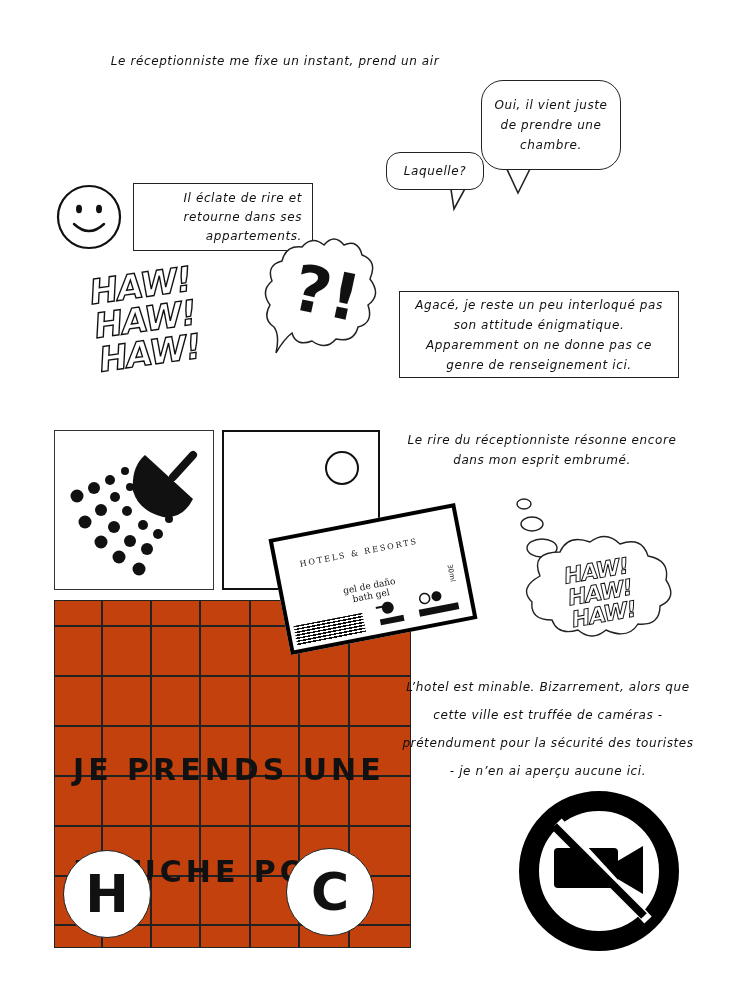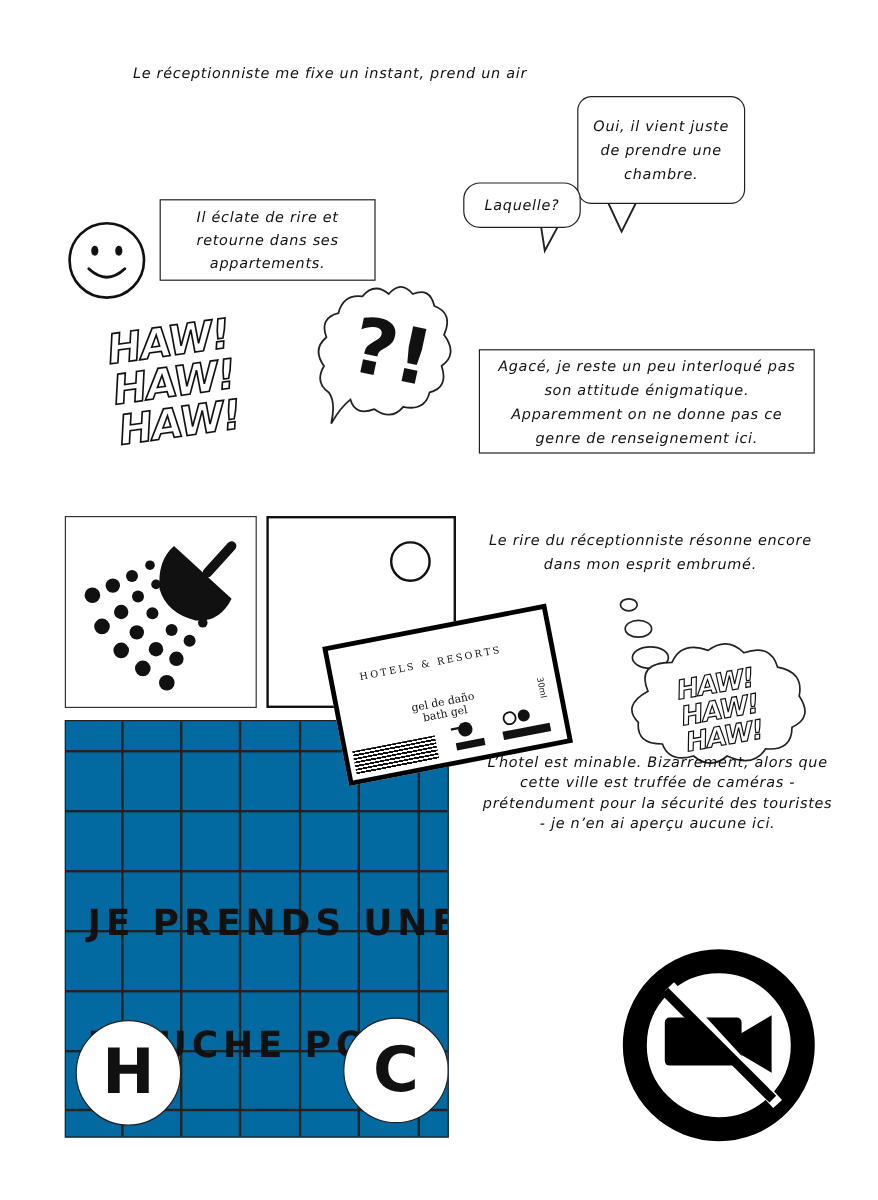--- a/index.html
+++ b/index.html
@@ -1,24 +1,24 @@
 <!DOCTYPE html>
 <html><head>
 <meta charset="utf-8">
 <style>
   html, body { margin:0; padding:0; background:#fff; }
   body { width:732px; height:1000px; position:relative; overflow:hidden; font-family:"DejaVu Sans", sans-serif; color:#111; }
   .hand { font-family:"DejaVu Sans", sans-serif; font-style:italic; font-size:12px; line-height:19px; letter-spacing:0.6px; color:#111; }
   .abs { position:absolute; }
   .center { text-align:center; }
   .box { position:absolute; border:1.6px solid #222; background:#fff; box-sizing:border-box; display:flex; align-items:center; justify-content:center; text-align:center; }
-  .bubble { position:absolute; border:1.6px solid #222; border-radius:12px; background:#fff; box-sizing:border-box; display:flex; align-items:center; justify-content:center; text-align:center; }
+  .bubble { position:absolute; border:1.6px solid #222; border-radius:22px; background:#fff; box-sizing:border-box; display:flex; align-items:center; justify-content:center; text-align:center; }
   .haw { position:absolute; font-family:"DejaVu Sans", sans-serif; font-weight:bold; font-style:italic; color:#fff; -webkit-text-stroke:1.4px #111; letter-spacing:-1px; line-height:1; text-align:center; }
   .stencil { font-family:"DejaVu Sans", sans-serif; font-weight:bold; font-size:30px; letter-spacing:4px; line-height:34px; color:#111; white-space:pre; }
-  .grid-wrap { position:absolute; left:54px; top:600px; width:320px; height:348px; border:1.6px solid #222; box-sizing:border-box; overflow:hidden; background:#0369a1; }
+  .grid-wrap { position:absolute; left:54px; top:600px; width:357px; height:348px; border:1.6px solid #222; box-sizing:border-box; overflow:hidden; background:#c2410c; }
   .gl { position:absolute; background:#222; }
   .hc-circle { position:absolute; width:86px; height:86px; border:1.6px solid #222; border-radius:50%; background:#fff; display:flex; align-items:center; justify-content:center; font-family:"DejaVu Sans", sans-serif; font-weight:bold; font-size:52px; color:#111; }
   .label-card { position:absolute; left:278px; top:520px; width:190px; height:118px; background:#fff; border:4px solid #000; transform:rotate(-11deg); transform-origin:center; box-sizing:border-box; }
 </style>
 </head>
 <body>
 
 <div class="abs hand center" style="left:60px; top:52px; width:430px;">
   <div>Le réceptionniste me fixe un instant, prend un air</div>
 </div>
@@ -37,21 +37,21 @@
   <span>Laquelle?</span>
 </div>
 
 <svg class="abs" style="left:54px; top:182px;" width="70" height="70" viewBox="0 0 70 70">
   <circle cx="35" cy="35" r="31" fill="#fff" stroke="#111" stroke-width="2.2"></circle>
   <ellipse cx="25" cy="27" rx="3" ry="4.2" fill="#111"></ellipse>
   <ellipse cx="45" cy="27" rx="3" ry="4.2" fill="#111"></ellipse>
   <path d="M20 42 Q35 56 50 42" fill="none" stroke="#111" stroke-width="2.4" stroke-linecap="round"></path>
 </svg>
 
-<div class="box hand" style="left:133px; top:166px; width:180px; height:68px; padding:4px 10px;">
+<div class="box hand" style="left:133px; top:183px; width:180px; height:68px; padding:4px 10px;text-align:right;">
   <span>Il éclate de rire et retourne dans ses appartements.</span>
 </div>
 
 <div class="haw" style="left:60px; top:268px; width:170px; transform:rotate(-8deg);">
   <div style="font-size:34px;">HAW!</div>
   <div style="font-size:34px;">HAW! HAW!</div>
 </div>
 
 <svg class="abs" style="left:262px; top:235px;" width="120" height="130" viewBox="0 0 120 130">
   <path d="M40 12 Q50 0 62 10 Q72 -2 82 10 Q96 4 100 20 Q116 26 108 44 Q120 60 106 70 Q112 88 96 92 Q92 108 74 104 Q64 116 50 106 Q34 112 30 98 Q22 104 14 118 Q18 100 12 92 Q0 84 8 70 Q-2 56 10 46 Q4 30 20 26 Q24 10 40 12 Z" fill="#fff" stroke="#222" stroke-width="1.5"></path>
@@ -90,21 +90,21 @@
     </g>
   </svg>
 </div>
 
 <div class="abs" style="left:222px; top:430px; width:158px; height:160px; border:2px solid #111; box-sizing:border-box; background:#fff;">
   <svg style="position:absolute; left:98px; top:16px;" width="40" height="40">
     <circle cx="20" cy="20" r="16" fill="none" stroke="#111" stroke-width="2"></circle>
   </svg>
 </div>
 
-<div class="abs hand center" style="left:392px; top:440px; width:300px; line-height:20px;">
+<div class="abs hand center" style="left:392px; top:430px; width:300px; line-height:20px;">
   <span>Le rire du réceptionniste résonne encore dans mon esprit embrumé.</span>
 </div>
 
 <svg class="abs" style="left:500px; top:490px;" width="180" height="150" viewBox="0 0 180 150">
   <ellipse cx="24" cy="14" rx="7" ry="5" fill="#fff" stroke="#222" stroke-width="1.4"></ellipse>
   <ellipse cx="32" cy="34" rx="11" ry="7" fill="#fff" stroke="#222" stroke-width="1.4"></ellipse>
   <ellipse cx="42" cy="58" rx="15" ry="9" fill="#fff" stroke="#222" stroke-width="1.4"></ellipse>
   <path d="M40 86 Q30 62 60 62 Q68 44 90 52 Q106 40 120 54 Q142 46 148 66 Q170 70 166 90 Q178 108 160 116 Q160 136 138 134 Q128 150 106 140 Q92 152 78 140 Q58 146 52 130 Q30 130 32 112 Q18 98 40 86 Z" fill="#fff" stroke="#222" stroke-width="1.4"></path>
 </svg>
 <div class="haw" style="left:540px; top:560px; width:120px; transform:rotate(-10deg);">
@@ -151,21 +151,21 @@
   <svg class="abs" style="left:88px; top:76px;" width="90" height="30">
     <circle cx="12" cy="10" r="6" fill="#111"></circle>
     <line x1="0" y1="8" x2="12" y2="8" stroke="#111" stroke-width="2"></line>
     <circle cx="50" cy="8" r="5" fill="none" stroke="#111" stroke-width="1.5"></circle>
     <circle cx="62" cy="8" r="5" fill="#111"></circle>
     <rect x="2" y="20" width="24" height="6" fill="#111"></rect>
     <rect x="42" y="18" width="40" height="7" fill="#111"></rect>
   </svg>
 </div>
 
-<div class="abs hand center" style="left:398px; top:627px; width:300px; line-height:17px;">
+<div class="abs hand center" style="left:398px; top:673px; width:300px; line-height:28px;">
   <span>L’hotel est minable. Bizarrement, alors que cette ville est truffée de caméras - prétendument pour la sécurité des touristes - je n’en ai aperçu aucune ici.</span>
 </div>
 
 <svg class="abs" style="left:518px; top:790px;" width="162" height="162" viewBox="0 0 162 162">
   <circle cx="81" cy="81" r="70" fill="none" stroke="#000" stroke-width="20"></circle>
   <rect x="36" y="58" width="64" height="40" rx="4" fill="#000"></rect>
   <path d="M98 72 L125 56 L125 104 L98 88 Z" fill="#000"></path>
   <line x1="40" y1="32" x2="130" y2="130" stroke="#fff" stroke-width="10"></line>
   <line x1="36" y1="36" x2="126" y2="126" stroke="#000" stroke-width="8"></line>
 </svg>

